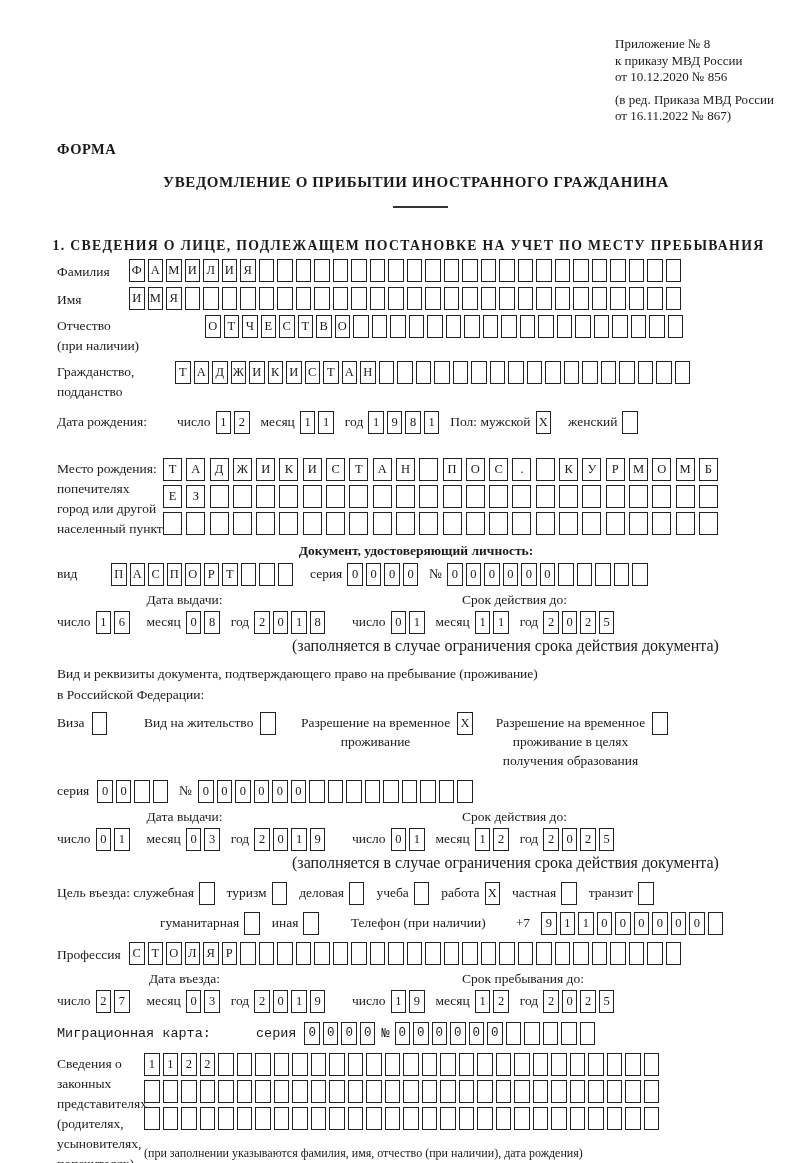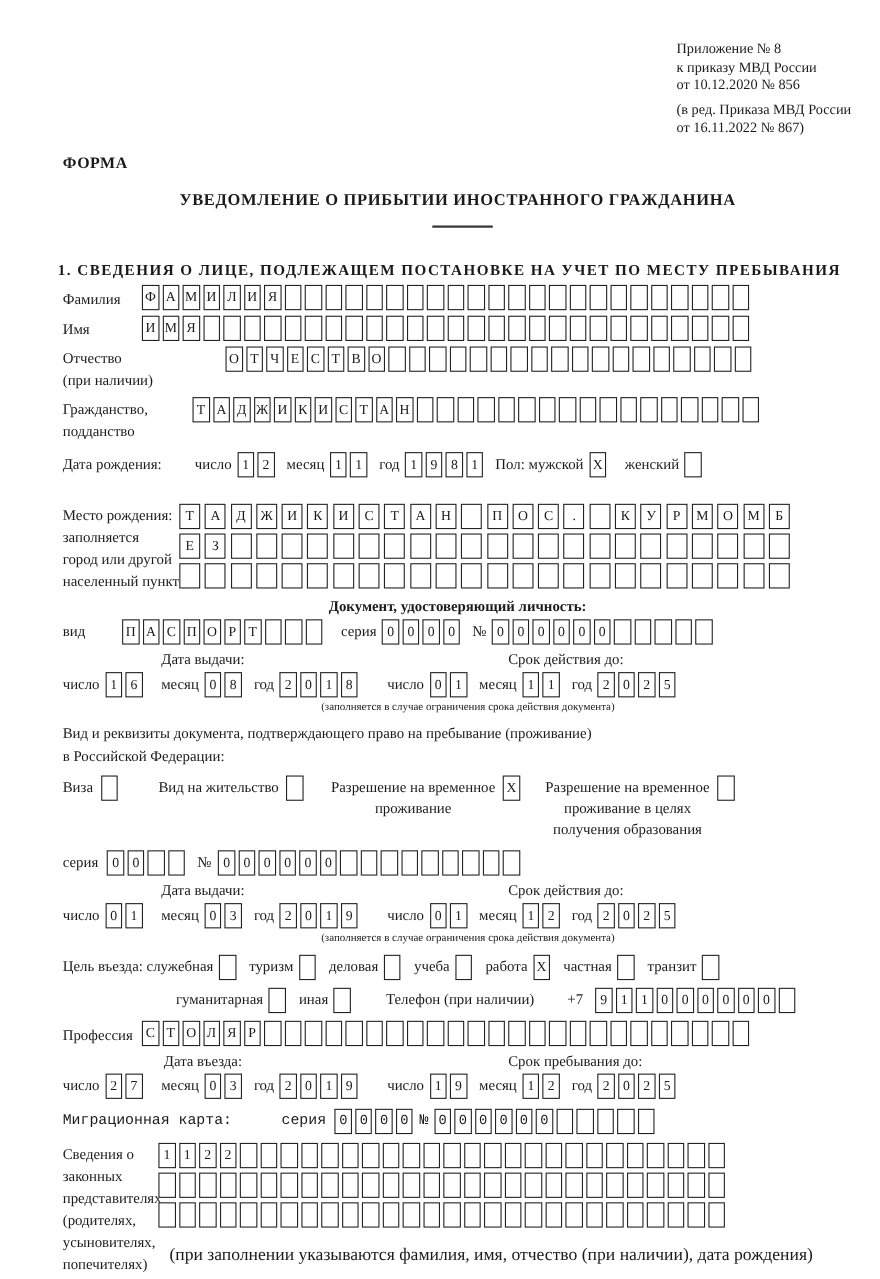--- a/index.html
+++ b/index.html
@@ -52,33 +52,33 @@
   .gap14 { width: 14px; flex: none; }
   .gap20 { width: 20px; flex: none; }
   .gap30 { width: 30px; flex: none; }
   .gap45 { width: 45px; flex: none; }
   .dheads { display: flex; font-size: 13.5px; margin-top: 6px; }
   .dh-l { width: 255px; text-align: center; flex: none; }
   .dh-r { margin-left: 40px; }
   .drow { display: flex; align-items: center; font-size: 13.5px; margin-top: 3px; }
   .dr-l { width: 255px; flex: none; display: flex; align-items: center; }
   .dr-r { margin-left: 40px; display: flex; align-items: center; }
-  .note-r { font-size: 10px; margin-left: 235px; margin-top: 3px; }
+  .note-r { font-size: 16px; margin-left: 235px; margin-top: 3px; }
   .center-b { text-align: center; font-weight: bold; font-size: 13.5px; margin-top: 8px; }
   .para { font-size: 13.5px; line-height: 21px; margin-top: 8px; }
   
   .optrow { display: flex; align-items: flex-start; font-size: 13.5px; margin-top: 6px; }
   .opt { display: flex; align-items: flex-start; flex: none; }
   .opt .olabel { line-height: 19px; padding-top: 2px; }
   .opt .center { text-align: center; }
   .opt .cellrow { margin-left: 7px; margin-top: 1px; }
   
   .chkline { display: flex; align-items: center; font-size: 13.5px; margin-top: 7px; flex-wrap: nowrap; }
   .chkline .cellrow { margin-left: 5px; margin-right: 9px; }
-  .reps-note { font-size: 16px; margin-top: 16px; margin-left: 10px; }
+  .reps-note { font-size: 12px; margin-top: 16px; }
 </style>
 </head>
 <body>
 
 <div class="page">
 
   <div class="hdr">
     <div>Приложение № 8</div>
     <div>к приказу МВД России</div>
     <div>от 10.12.2020 № 856</div>
@@ -280,21 +280,21 @@
       <span class="lbl">женский</span>
       <span class="cellrow">
           <span class="cell"></span>
         </span>
     </span>
   </div>
 
   <div class="row" style="margin-top:24px;">
     <div class="mlabel w-mesto">
       <div>Место рождения:</div>
-      <div>заполняется</div>
+      <div>попечителях</div>
       <div>город или другой</div>
       <div>населенный пункт</div>
     </div>
     <div class="stack">
       <div class="cellrow wide">
           <span class="cell">Т</span>
           <span class="cell">А</span>
           <span class="cell">Д</span>
           <span class="cell">Ж</span>
           <span class="cell">И</span>

